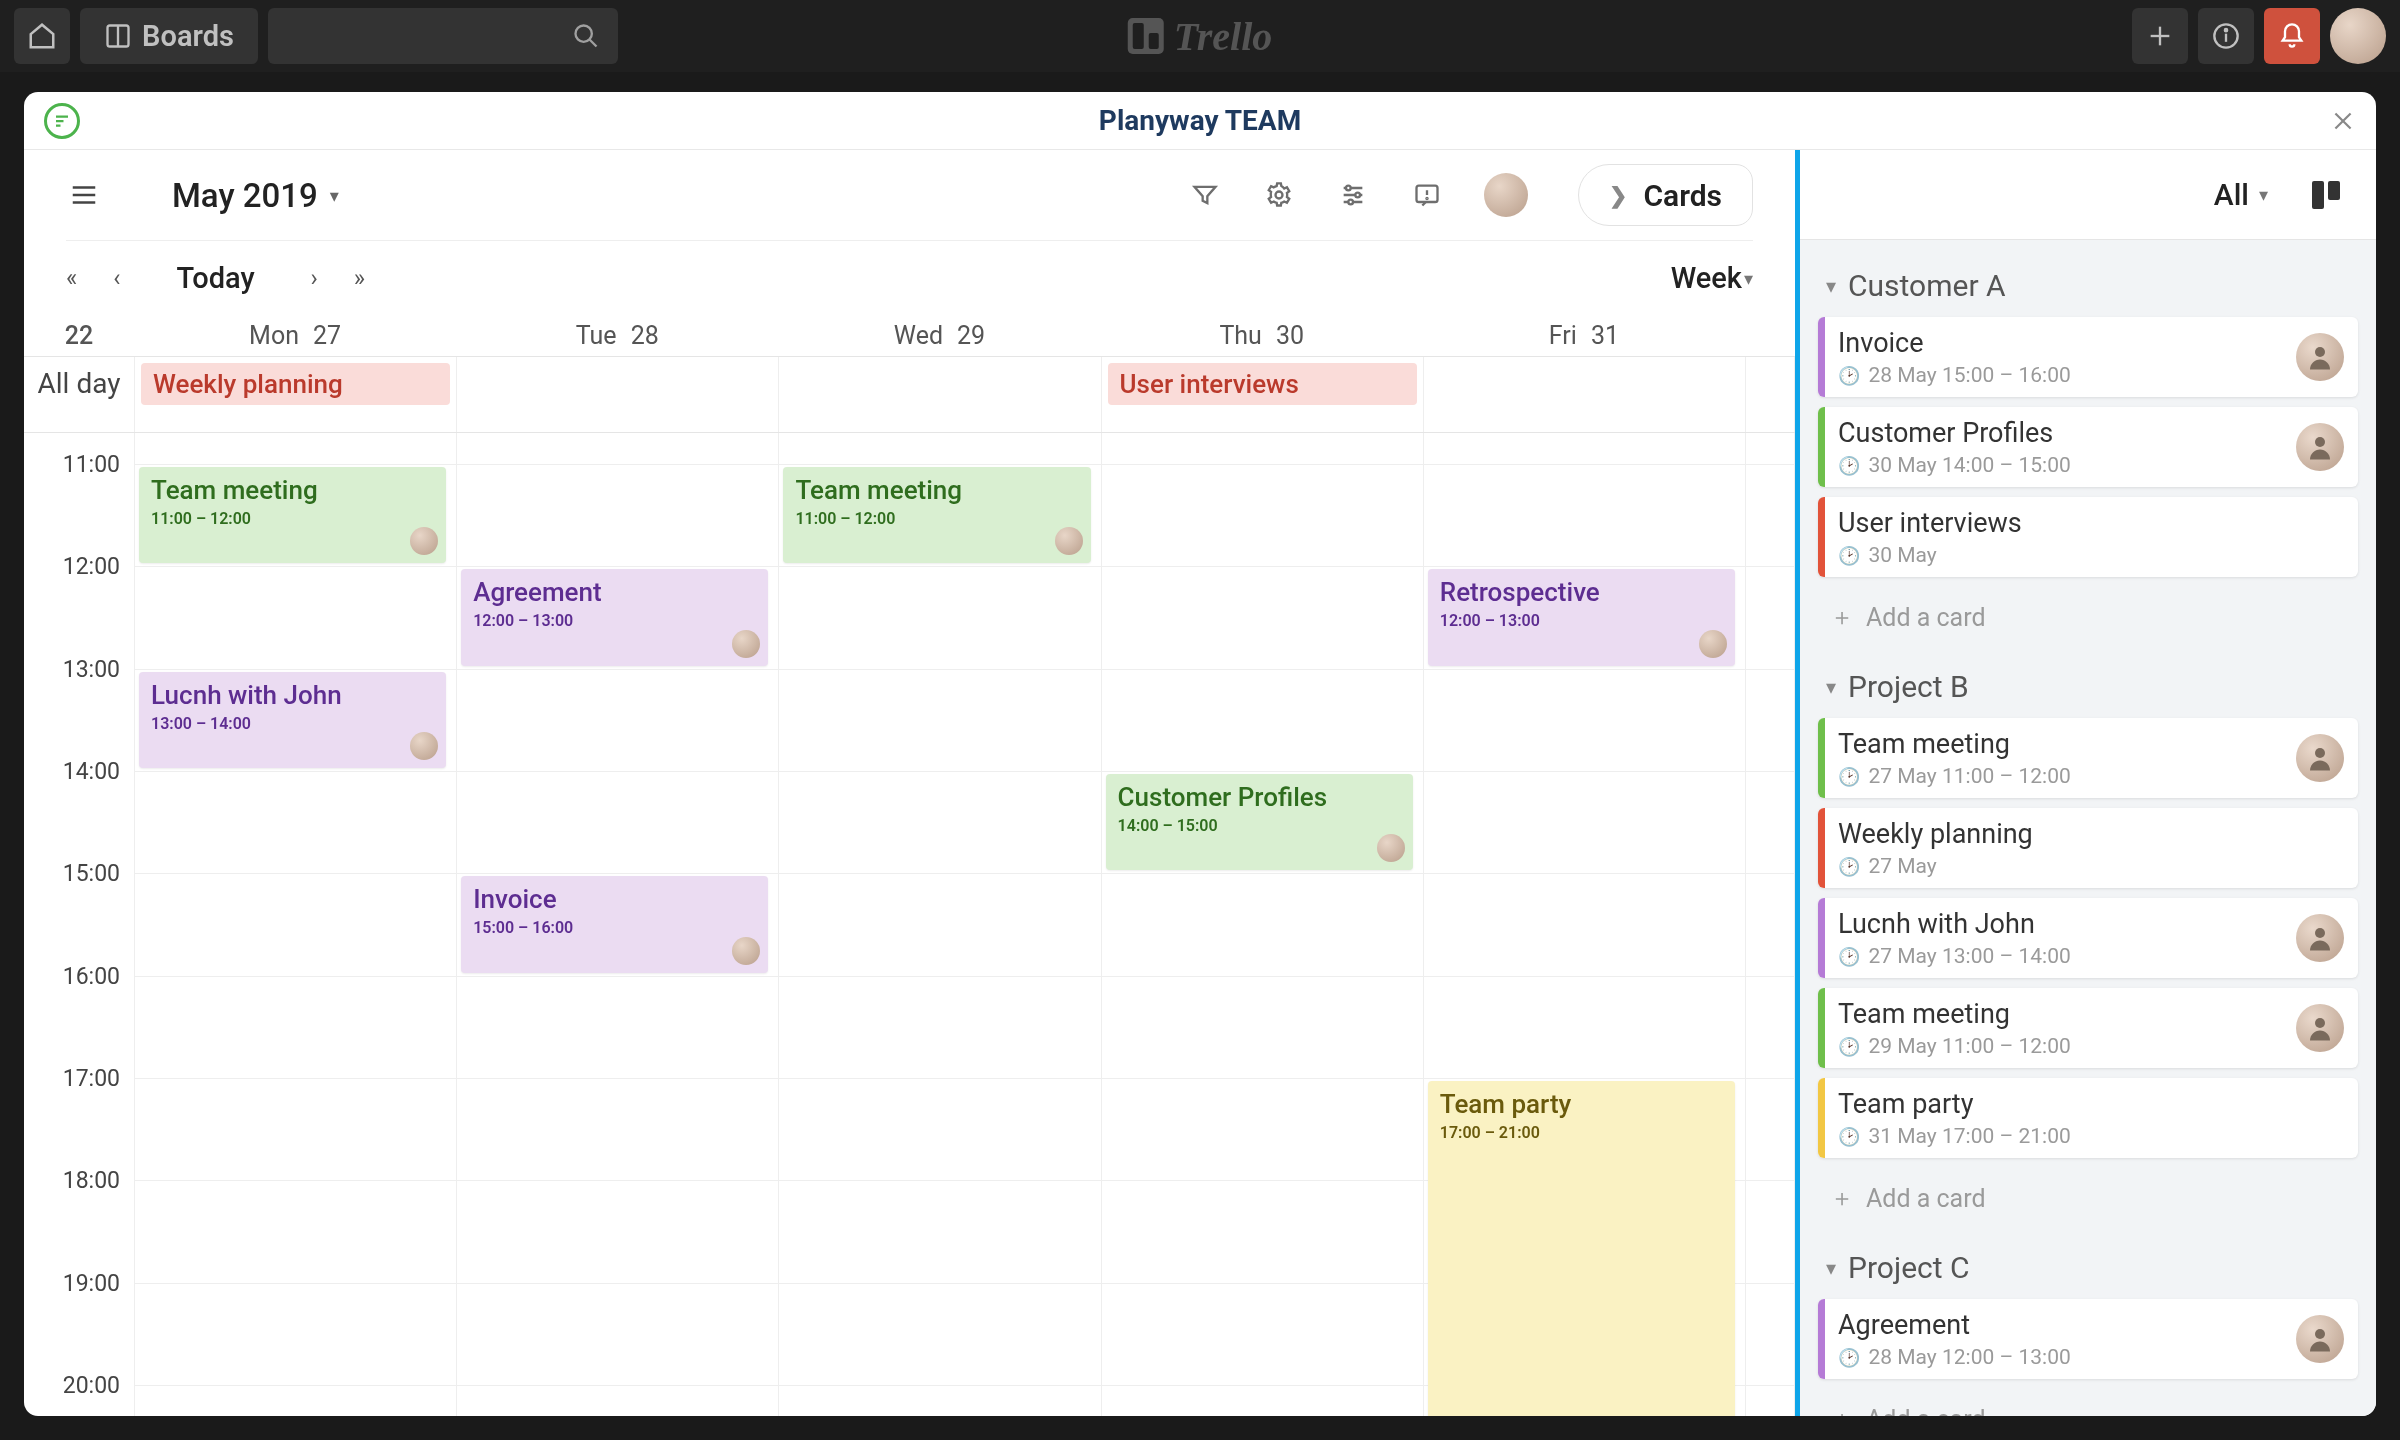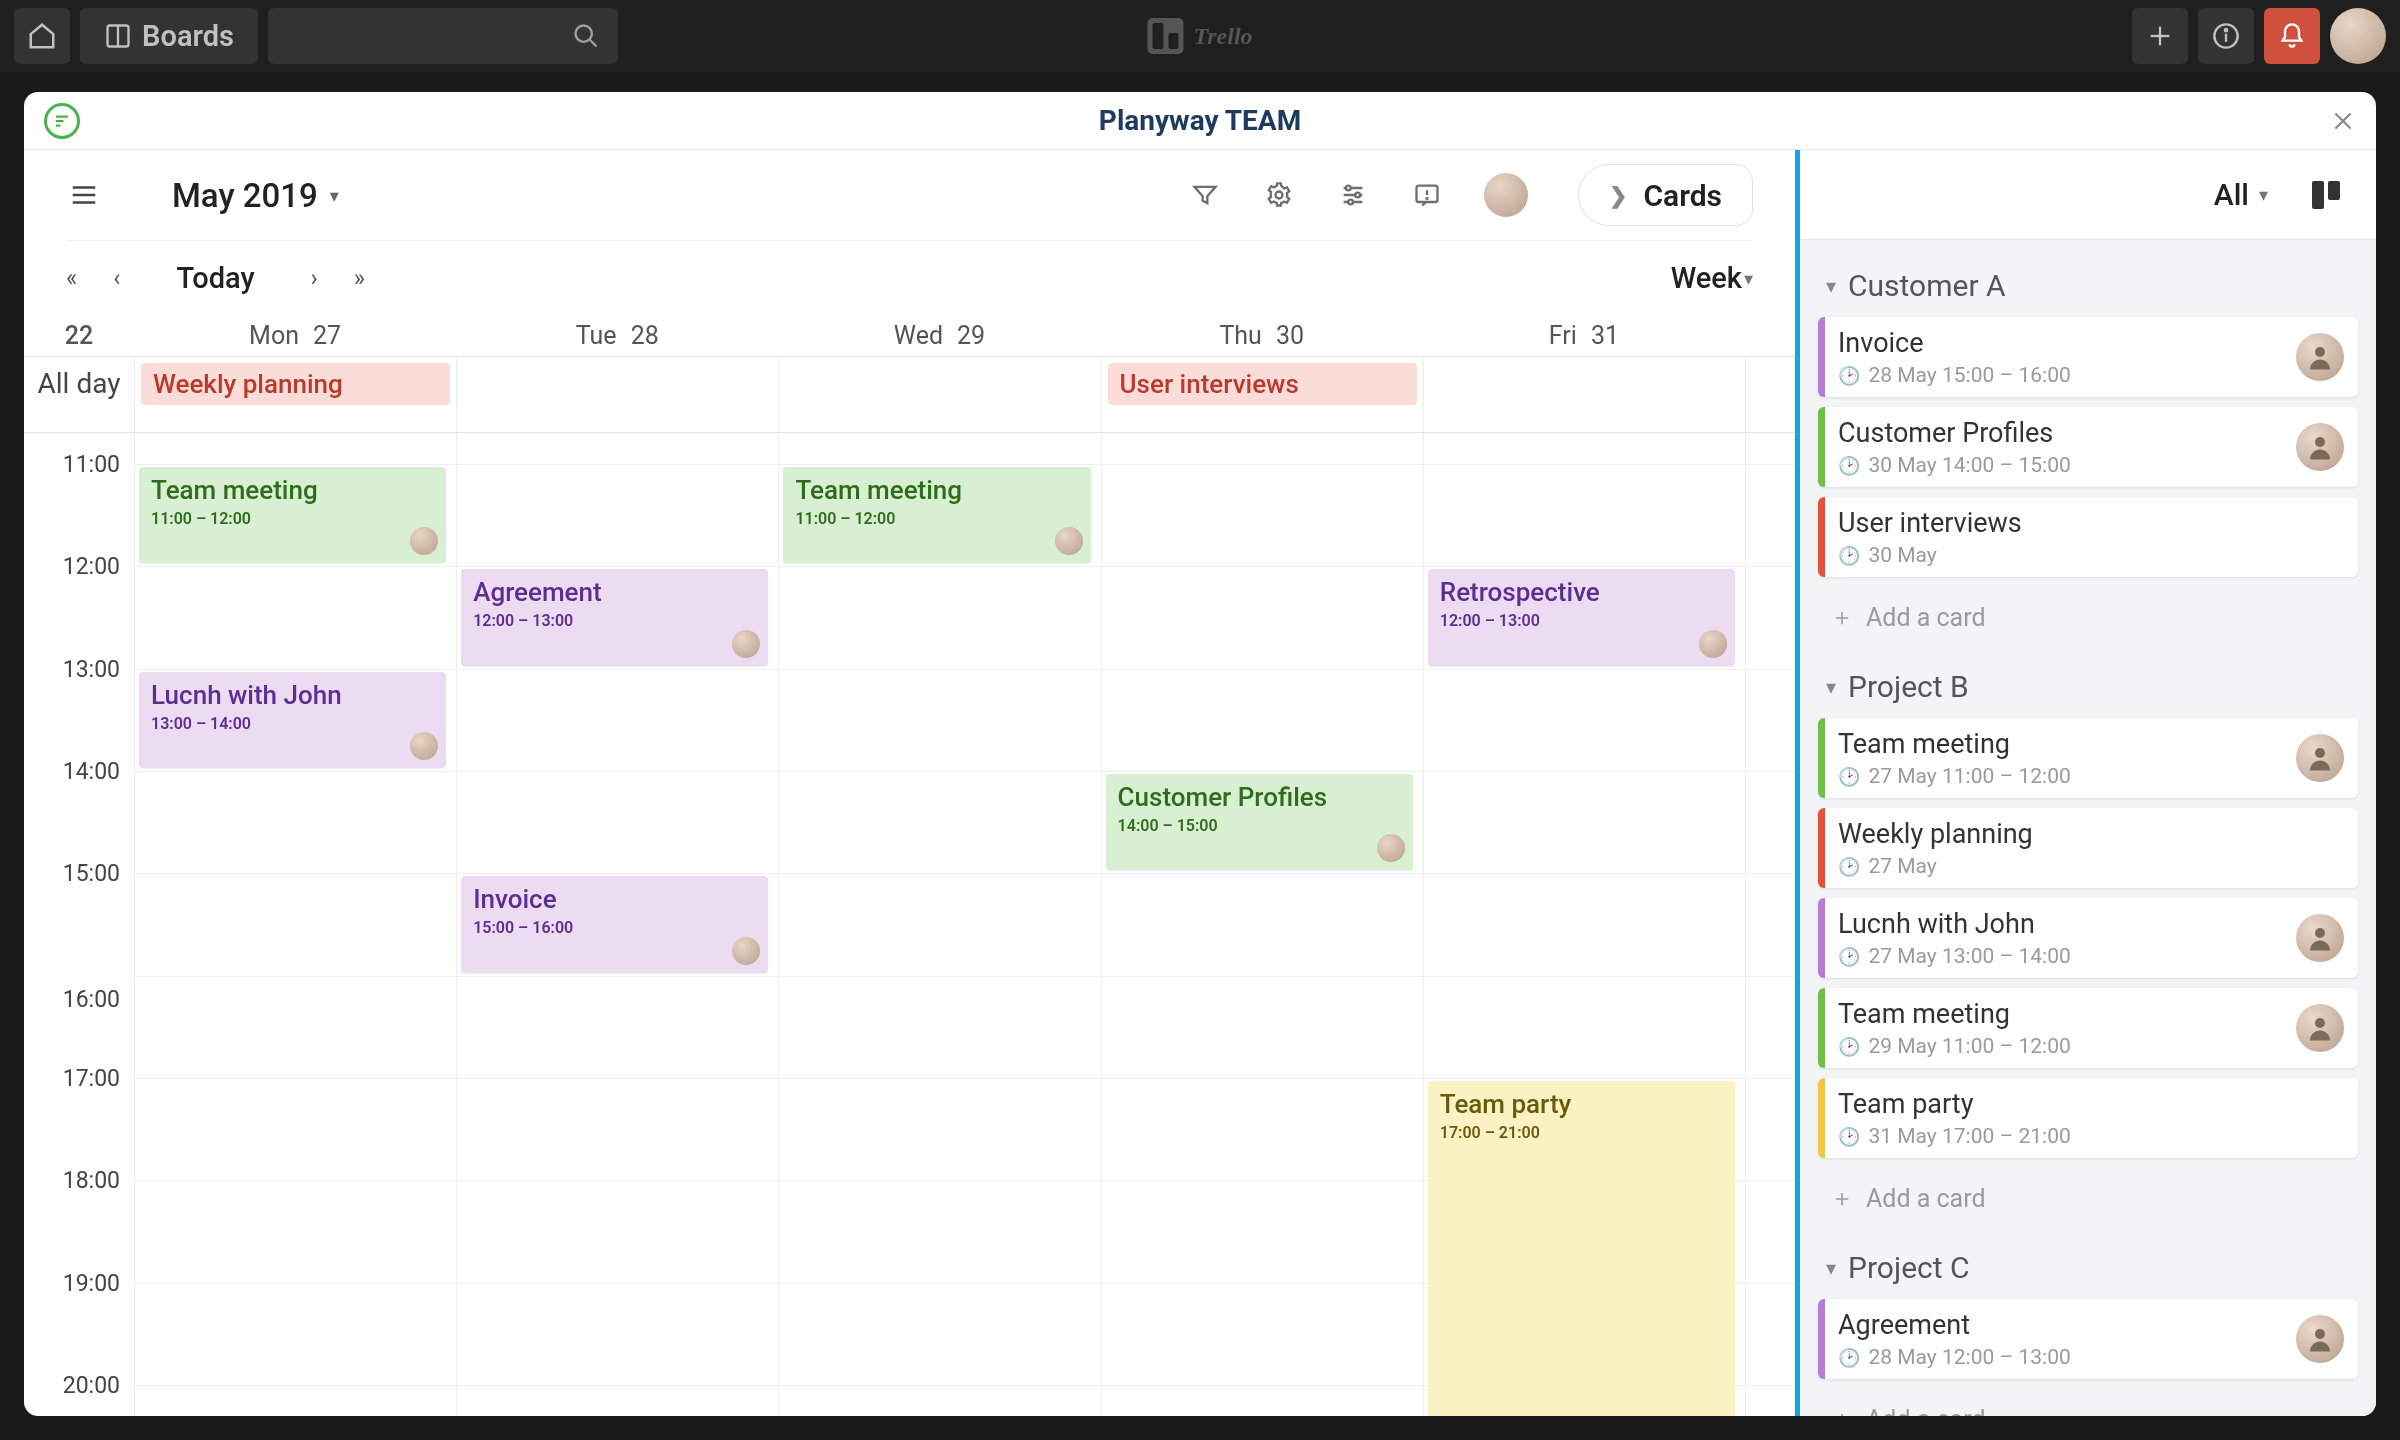--- a/index.html
+++ b/index.html
@@ -37,21 +37,21 @@
     background: #333333;
     border-radius: 6px;
     display: flex; align-items: center; justify-content: flex-end;
     padding-right: 18px;
   }
   .trello-logo {
     position: absolute;
     left: 50%; transform: translateX(-50%);
     display: flex; align-items: center; gap: 10px;
     color: #555;
-    font-size: 24px; font-weight: 700; font-style: italic;
+    font-size: 40px; font-weight: 700; font-style: italic;
     font-family: "Brush Script MT", cursive;
     justify-content: flex-end;
   }
   .trello-logo .logo-sq {
     width: 36px; height: 36px; border-radius: 5px; background: #555;
     display:flex; align-items:flex-end; padding:5px; gap:5px;
   }
   .trello-logo .logo-sq::before,
   .trello-logo .logo-sq::after { content:""; flex:1; background:#1f1f1f; border-radius:2px;}
   .trello-logo .logo-sq::before { height:100%;}
@@ -442,21 +442,21 @@
       </div>
 
       <div class="pw-grid-wrap">
         <div class="pw-grid" id="pw-grid">
             <div class="pw-timecol">
               <div class="pw-timelabel" style="top: 30.7188px;">11:00</div>
               <div class="pw-timelabel" style="top: 133.115px;">12:00</div>
               <div class="pw-timelabel" style="top: 235.51px;">13:00</div>
               <div class="pw-timelabel" style="top: 337.906px;">14:00</div>
               <div class="pw-timelabel" style="top: 440.302px;">15:00</div>
-              <div class="pw-timelabel" style="top: 542.698px; margin-top: 23px;">16:00</div>
+              <div class="pw-timelabel" style="top: 542.698px;">16:00</div>
               <div class="pw-timelabel" style="top: 645.094px;">17:00</div>
               <div class="pw-timelabel" style="top: 747.49px;">18:00</div>
               <div class="pw-timelabel" style="top: 849.885px;">19:00</div>
               <div class="pw-timelabel" style="top: 952.281px;">20:00</div>
             </div>
             <div class="pw-daycol">
               <div class="pw-hourline" style="top: 30.7188px;"></div>
               <div class="pw-hourline" style="top: 133.115px;"></div>
               <div class="pw-hourline" style="top: 235.51px;"></div>
               <div class="pw-hourline" style="top: 337.906px;"></div>

